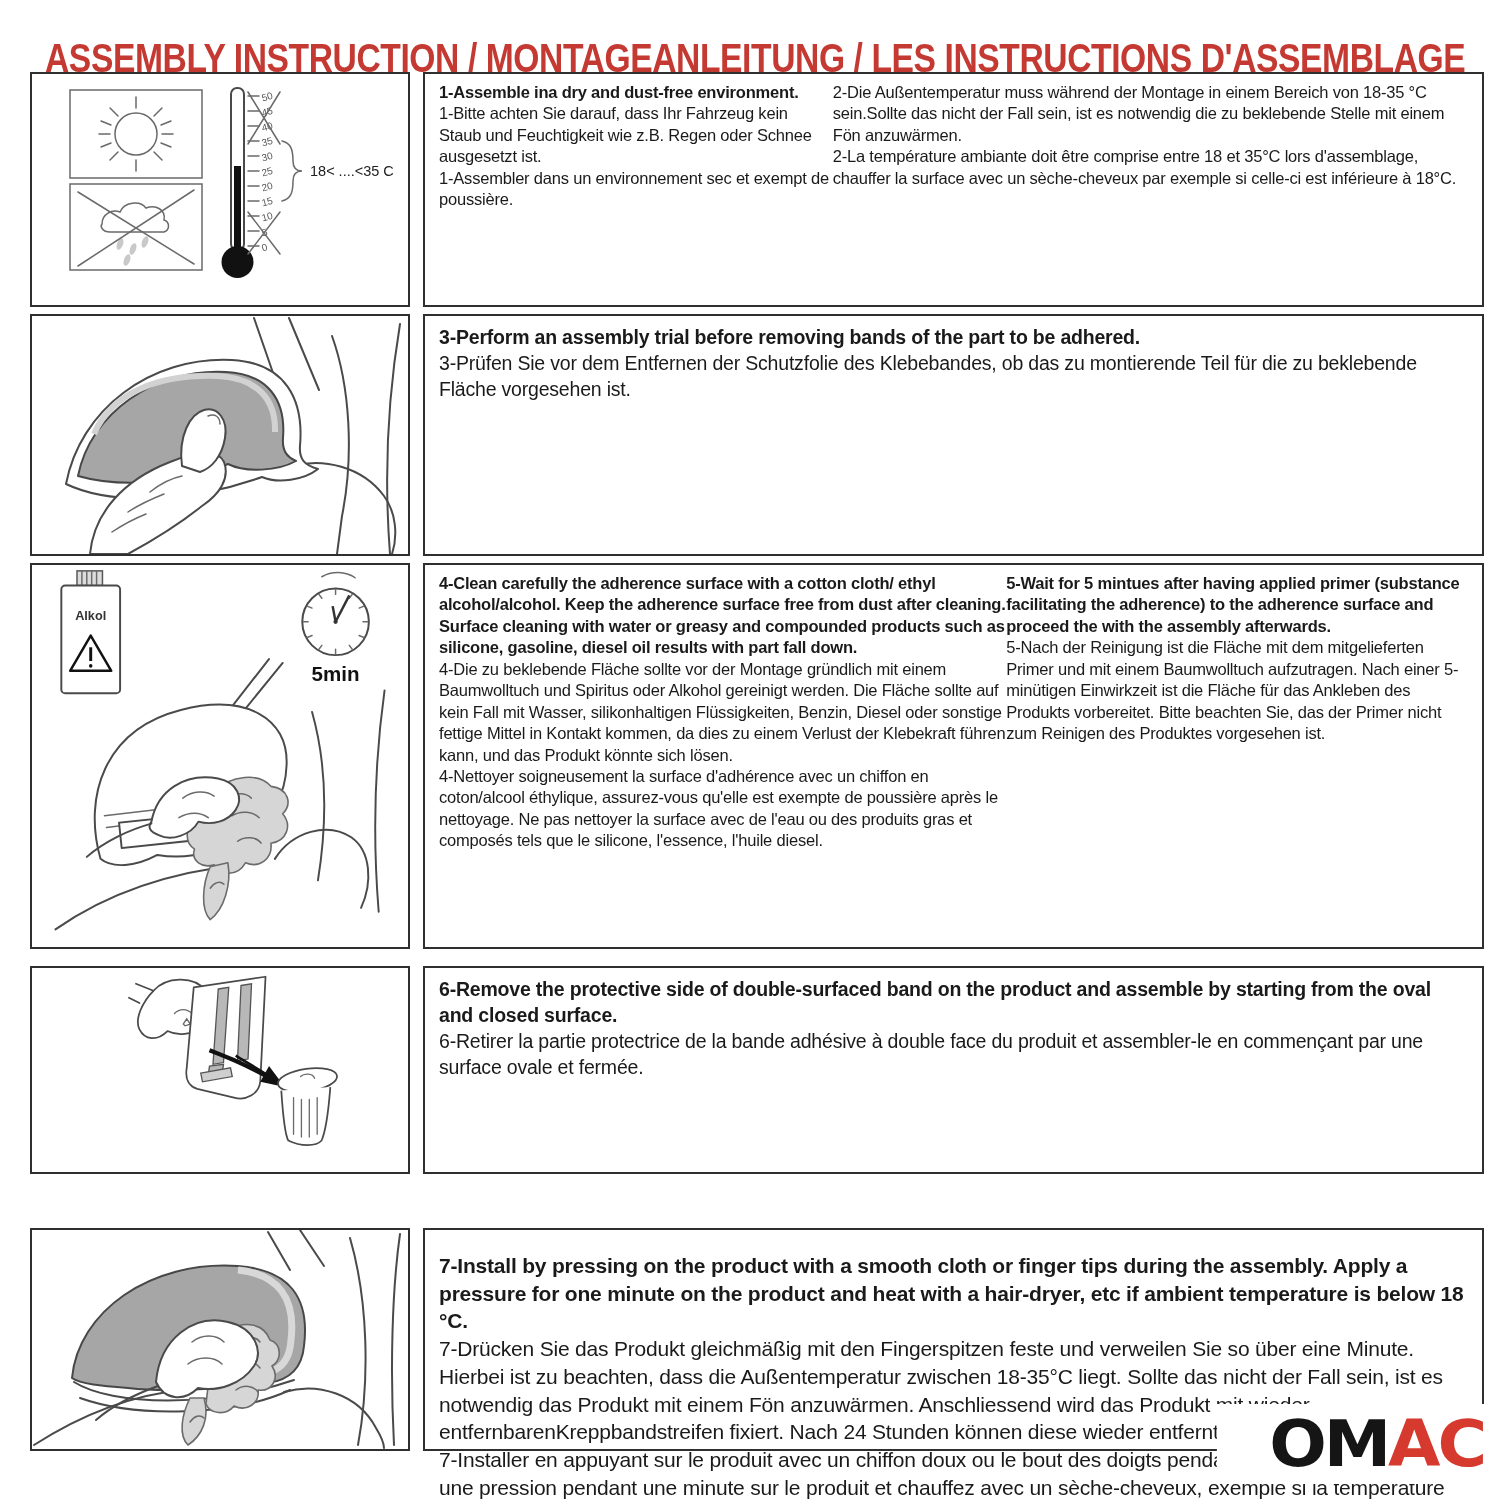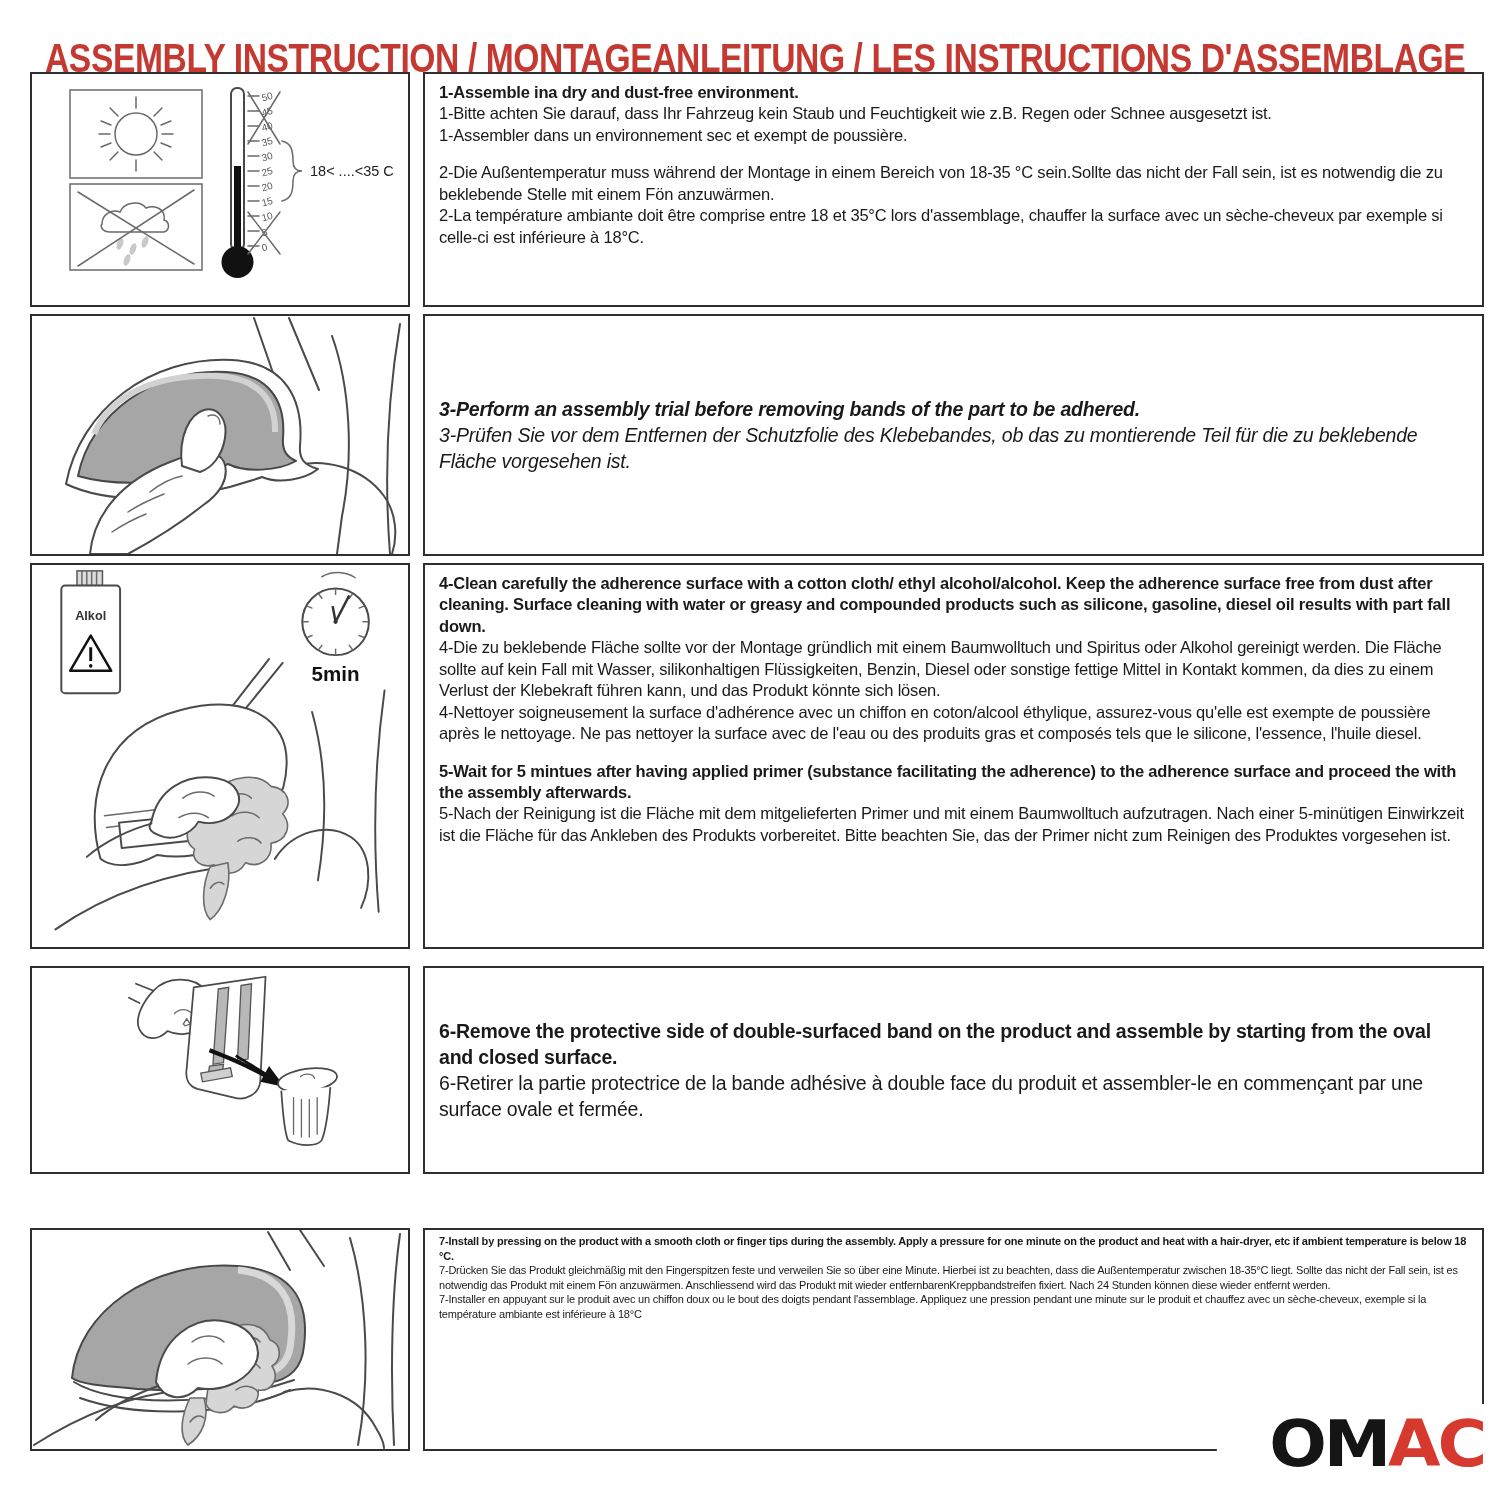--- a/index.html
+++ b/index.html
@@ -5,25 +5,25 @@
   html,body{margin:0;padding:0;background:#fff;}
   body{width:1500px;height:1500px;position:relative;overflow:hidden;
        font-family:"Liberation Sans",sans-serif;color:#1a1a1a;}
 
   .title{position:absolute;left:45px;top:8px;font-size:41px;font-weight:bold;
          color:var(--title-red,#c43a33);letter-spacing:-0.5px;white-space:nowrap;
          transform:scaleX(0.82);transform-origin:left top;}
 
   .box{position:absolute;border:2px solid #2f2f2f;box-sizing:border-box;background:#fff;}
   .img{left:30px;width:380px;}
-  .txt{left:423px;width:1061px;display:flex;flex-direction:column;padding:8px 14px;}
+  .txt{left:423px;width:1061px;display:flex;flex-direction:row;padding:8px 14px;}
   .txt.center{justify-content:center;}
 
   .r1{top:72px;height:235px;}
-  .r2{top:314px;height:242px;font-style:italic;}
+  .r2{top:314px;height:242px;}
   .r3{top:563px;height:386px;}
   .r4{top:966px;height:208px;}
   .r5{top:1228px;height:223px;}
 
   .small{font-size:16.5px;line-height:1.3;letter-spacing:-0.2px;}
   .large{font-size:19.5px;line-height:1.34;letter-spacing:-0.2px;}
   .block p{margin:0;}
   .b{font-weight:bold;}
   .spacer{height:16px;flex:0 0 auto;}
 
@@ -231,21 +231,21 @@
       <path class="cf" d="M172,168 C178,188 170,206 156,215 C146,205 150,184 158,168 Z"></path>
       <path class="thin" d="M158,192 C162,186 168,184 172,188"></path>
     </g>
     <g>
       <path class="wf" d="M124,152 C128,108 162,84 196,92 C222,98 232,120 222,136 C210,154 186,162 166,158 C152,172 132,170 124,152 Z"></path>
       <path class="thin" d="M160,112 C170,104 184,104 192,112 M156,134 C166,126 182,126 190,134"></path>
       <path class="st" d="M126,156 C104,164 80,176 64,190"></path>
     </g>
   </svg>
 </div>
-<div class="box txt r5" style="font-size:11px;line-height:1.32;letter-spacing:-0.2px;padding-top:4px;">
+<div class="box txt r5" style="font-size:21px;line-height:1.32;letter-spacing:-0.2px;padding-top:22px;">
   <div class="block">
     <p class="b">7-Install by pressing on the product with a smooth cloth or finger tips during the assembly. Apply a pressure for one minute on the product and heat with a hair-dryer, etc if ambient temperature is below 18 °C.</p>
     <p>7-Drücken Sie das Produkt gleichmäßig mit den Fingerspitzen feste und verweilen Sie so über eine Minute. Hierbei ist zu beachten, dass die Außentemperatur zwischen 18-35°C liegt. Sollte das nicht der Fall sein, ist es notwendig das Produkt mit einem Fön anzuwärmen. Anschliessend wird das Produkt mit wieder entfernbarenKreppbandstreifen fixiert. Nach 24 Stunden können diese wieder entfernt werden.</p>
     <p>7-Installer en appuyant sur le produit avec un chiffon doux ou le bout des doigts pendant l'assemblage. Appliquez une pression pendant une minute sur le produit et chauffez avec un sèche-cheveux, exemple si la température ambiante est inférieure à 18°C</p>
   </div>
 </div>
 
 <div class="logo">
   <span class="lg-black">OM</span>
     <span class="lg-red">AC</span>

